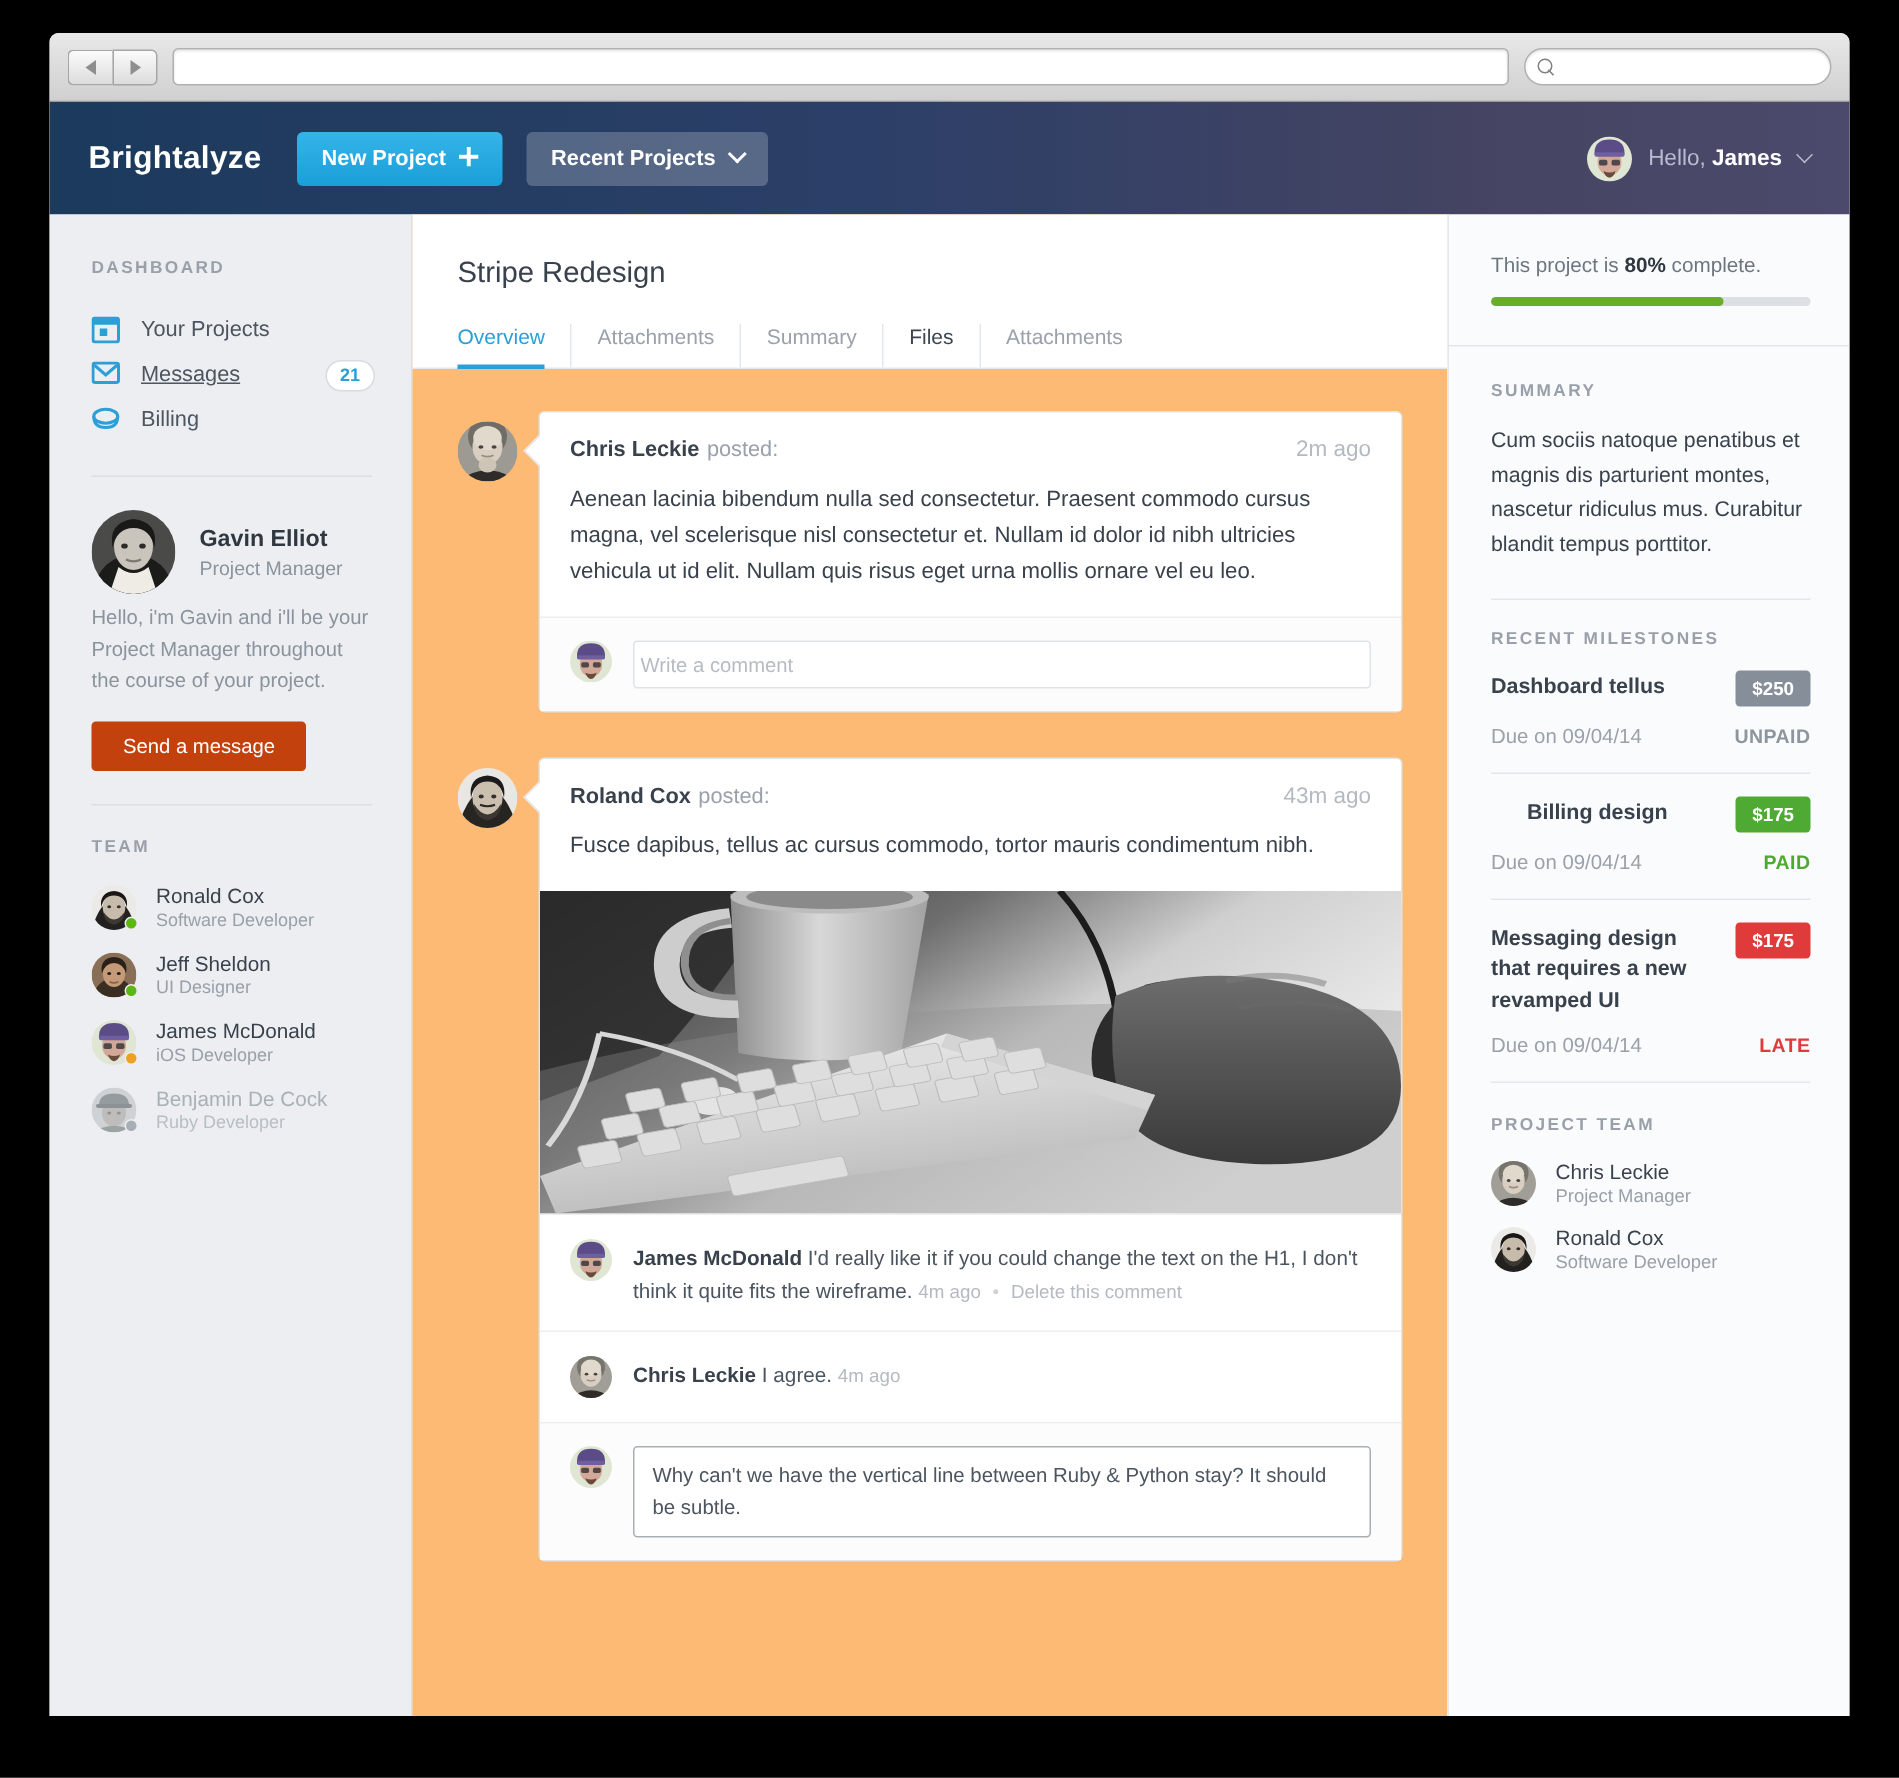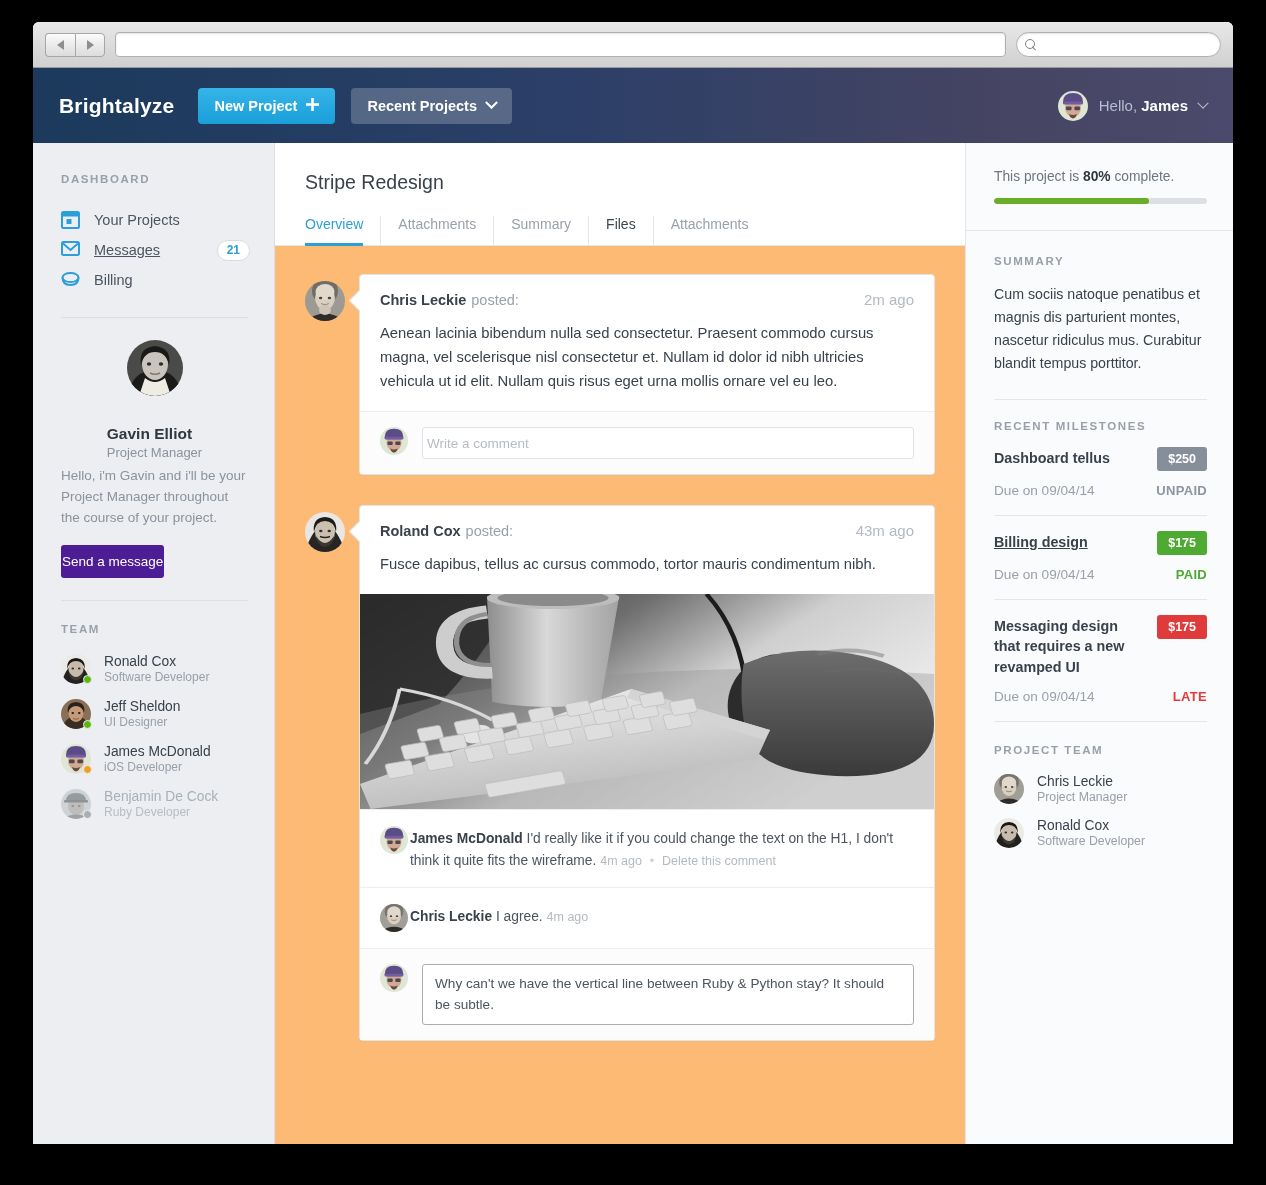--- a/index.html
+++ b/index.html
@@ -128,30 +128,30 @@
   .nicon { width: 20px; height: 18px; flex: none; position: relative; }
   .badge {
     position: absolute; right: -2px;
     background: #fff; border: 1px solid #d8dbe0; border-radius: 11px;
     font-size: 12px; color: #2b9fd8; font-weight: bold;
     padding: 2.5px 9px;
   }
 
   .divider { height: 1px; background: #dcdee2; margin: 22px 0; }
 
-  .pm { display: flex; align-items: center; gap: 29px; flex-direction: column; }
+  .pm { display: flex; align-items: center; gap: 16px; }
   .pm-av { width: 56px; height: 56px; border-radius: 50%; overflow: hidden; flex: none; }
   .pm-name { font-size: 15.5px; font-weight: bold; color: #2f3740; }
   .pm-role { font-size: 13px; color: #8b939d; margin-top: 2px; }
   .pm-blurb { font-size: 13.5px; color: #8b939d; line-height: 1.55; margin-top: 6px; }
   .btn-msg {
     margin-top: 16px;
-    background: #4c1d95; color: #fff;
+    background: #c2410c; color: #fff;
     font-size: 13.5px; border: none; border-radius: 3px;
-    padding: 9px 1px; cursor: pointer;
+    padding: 9px 21px; cursor: pointer;
   }
 
   .team-list { margin-top: 19px; }
   .tm {
     display: flex; align-items: center; gap: 13px;
     margin-bottom: 15px; cursor: pointer;
   }
   .tm-av { width: 30px; height: 30px; border-radius: 50%; position: relative; flex: none; overflow: visible; }
   .tm-av .pic { width: 30px; height: 30px; border-radius: 50%; overflow: hidden; }
   .dot {
@@ -212,21 +212,21 @@
   .p-verb { font-size: 14.5px; color: #9aa1aa; margin-left: 5px; }
   .p-time { margin-left: auto; font-size: 15px; color: #b4bac1; }
   .post-body {
     padding: 13px 20px 18px 20px;
     font-size: 14.8px; color: #39424c; line-height: 1.63;
   }
   .post-img { width: 100%; height: 215px; display: block; }
 
   .cmt-zone { border-top: 1px solid #eceef0; }
   .cmt {
-    display: flex; gap: 2px;
+    display: flex; gap: 14px;
     padding: 16px 20px;
     border-bottom: 1px solid #eceef0;
   }
   .cmt:last-child { border-bottom: none; }
   .cmt-av { width: 28px; height: 28px; border-radius: 50%; overflow: hidden; flex: none; }
   .cmt-txt { font-size: 13.8px; color: #4c555f; line-height: 1.55; padding-top: 2px; }
   .cmt-txt b { font-weight: bold; color: #39424c; }
   .cmt-meta { color: #b4bac1; font-size: 12.5px; }
   .cmt-del { color: #b4bac1; font-size: 12.5px; cursor: pointer; }
   .cmt-sep { color: #cdd2d7; font-size: 12.5px; margin: 0 4px; }
@@ -273,21 +273,21 @@
   }
   .pbar-fill { height: 100%; background: #6aad28; border-radius: 3px; }
 
   .right-sect { padding: 24px 26px 0 28px; }
   .sum-text { font-size: 14.2px; color: #39424c; line-height: 1.62; margin-top: 16px; }
   .hr { height: 1px; background: #e4e7ea; margin: 24px 0 0 0; }
 
   .ms { padding-top: 16px; }
   .ms-row1 { display: flex; align-items: flex-start; justify-content: space-between; gap: 10px; }
   .ms-name { font-size: 14.3px; font-weight: bold; color: #39424c; line-height: 1.42; }
-  .ms-name.link { text-decoration: underline; cursor: pointer; }
+  .ms-name.link { cursor: pointer; margin-left: 24px; }
   .tag {
     flex: none; color: #fff; font-size: 12.5px; font-weight: bold;
     border-radius: 3px; padding: 5px 11px; margin-top: -1px;
   }
   .tag.gray  { background: #868e99; }
   .tag.green { background: #4eaa33; }
   .tag.red   { background: #e03b3b; }
   .ms-row2 {
     display: flex; justify-content: space-between; align-items: center;
     margin-top: 12px;

